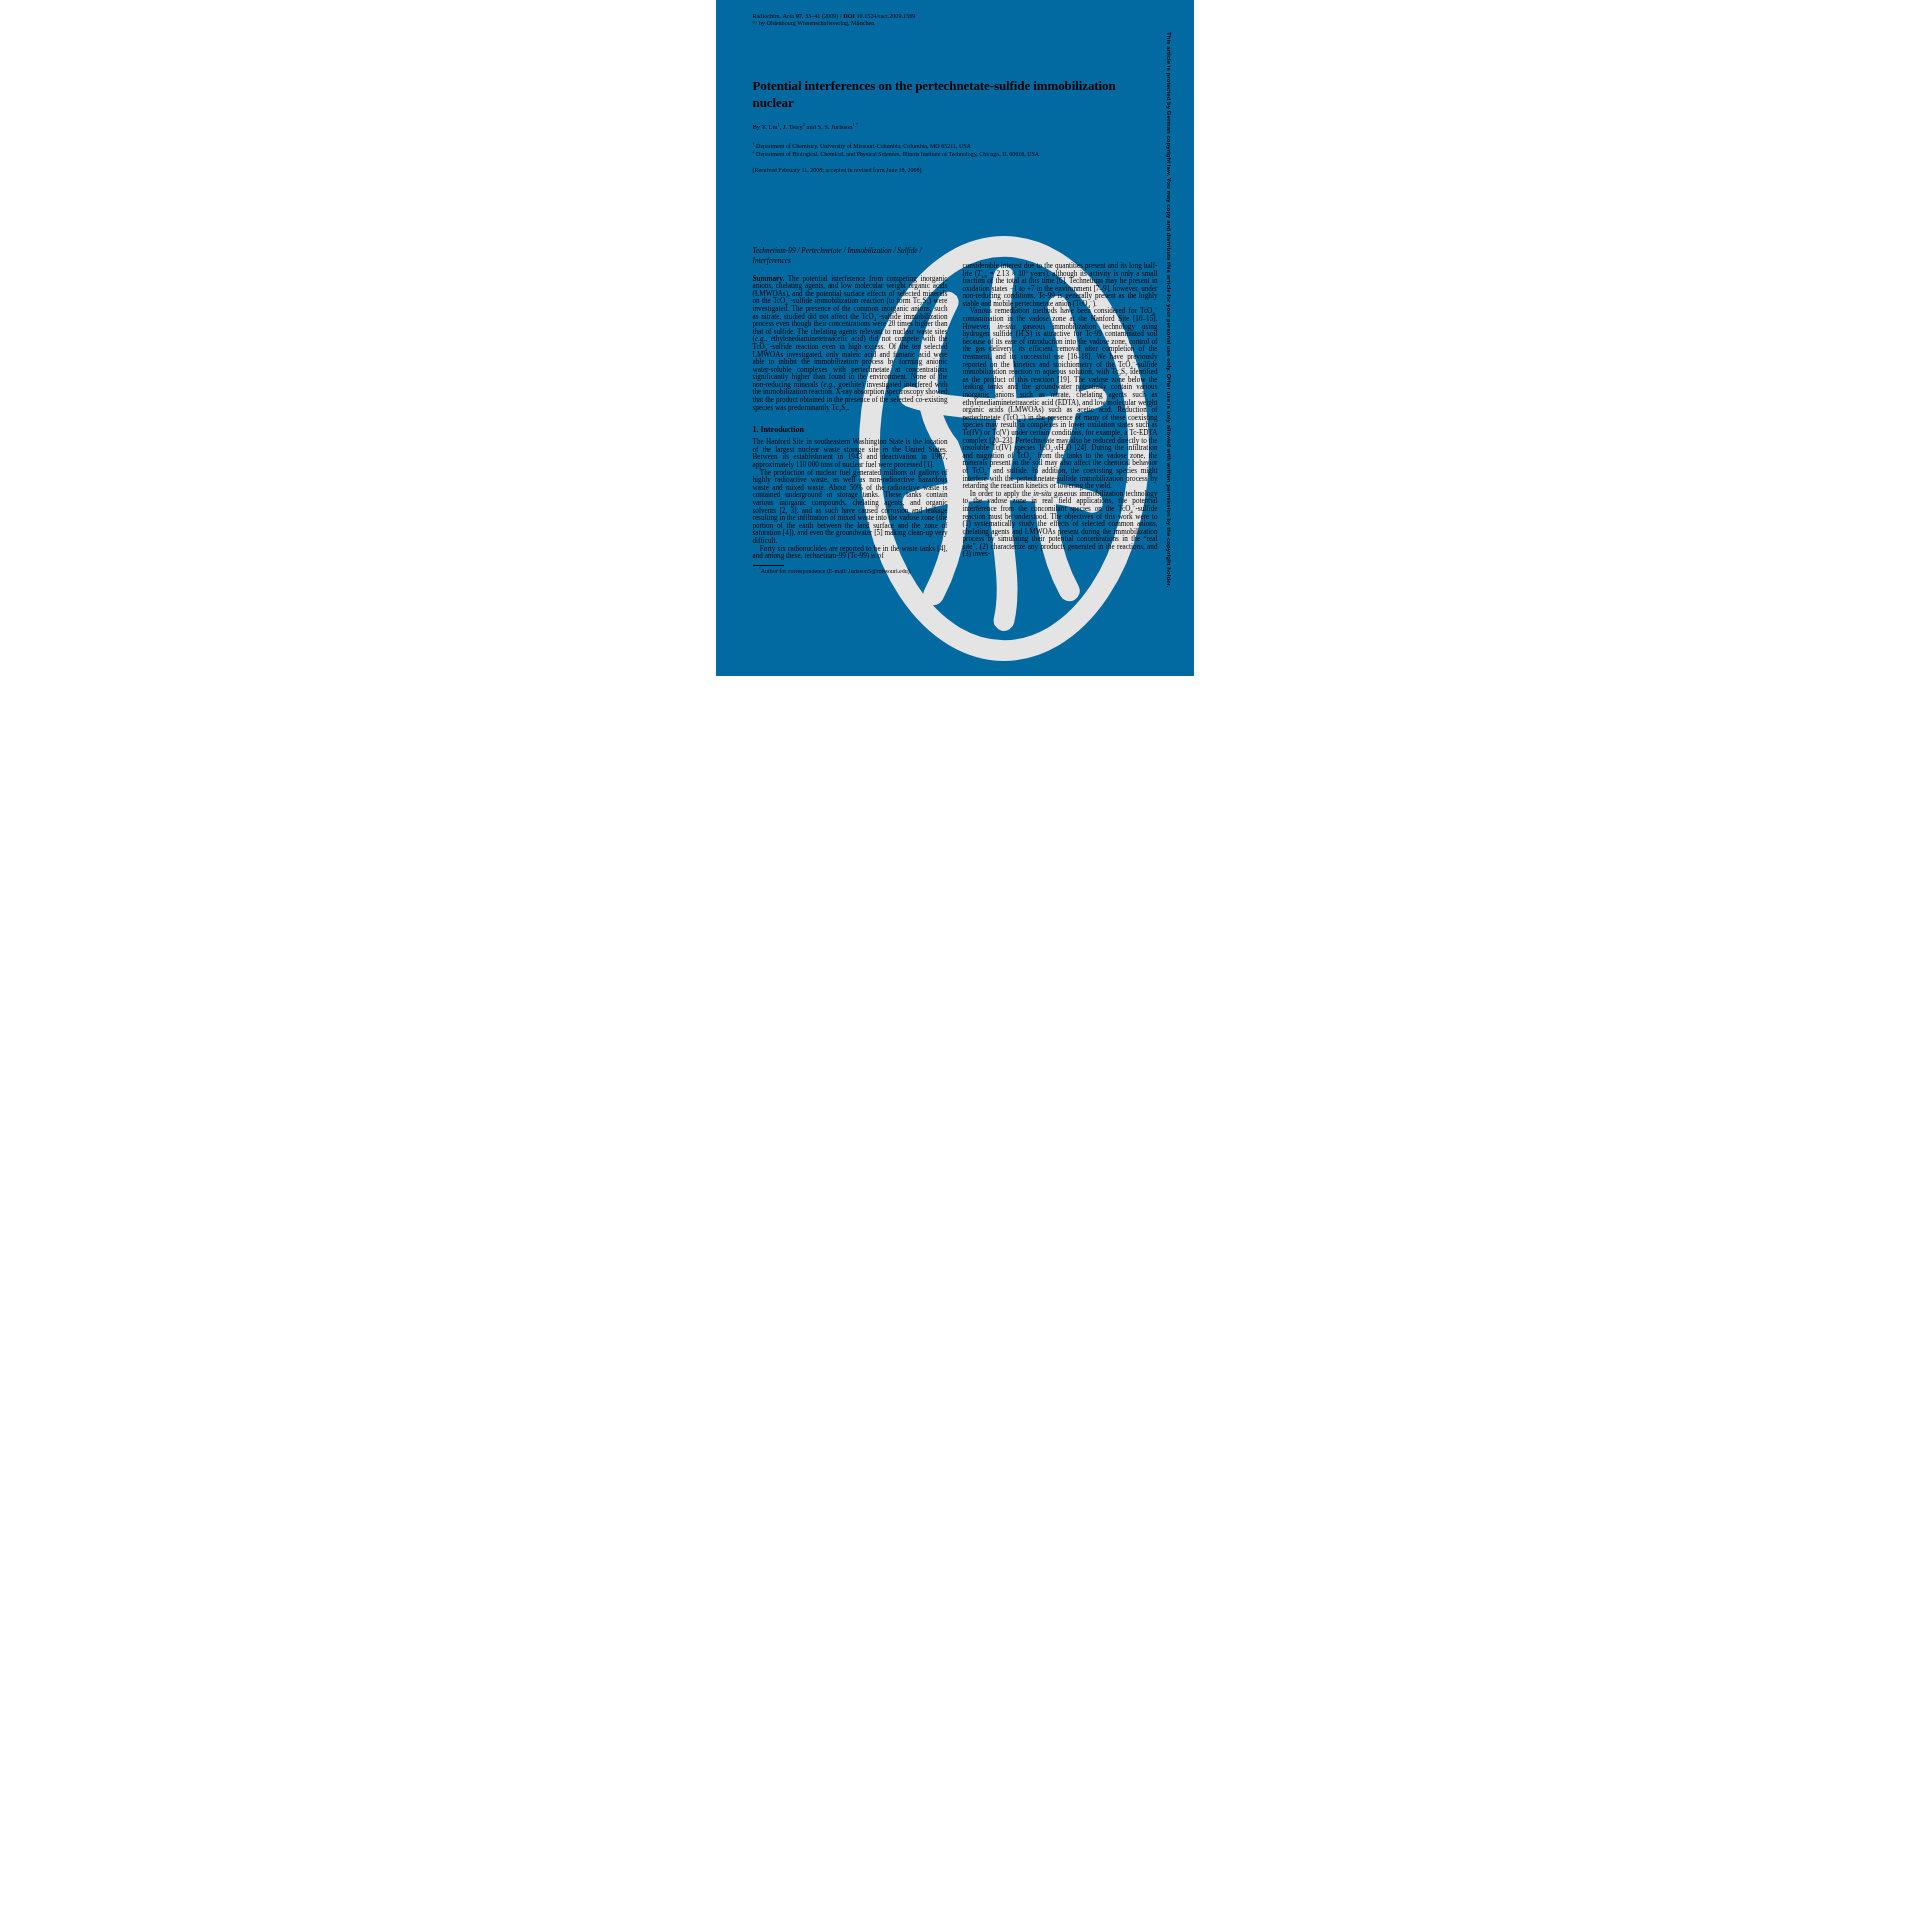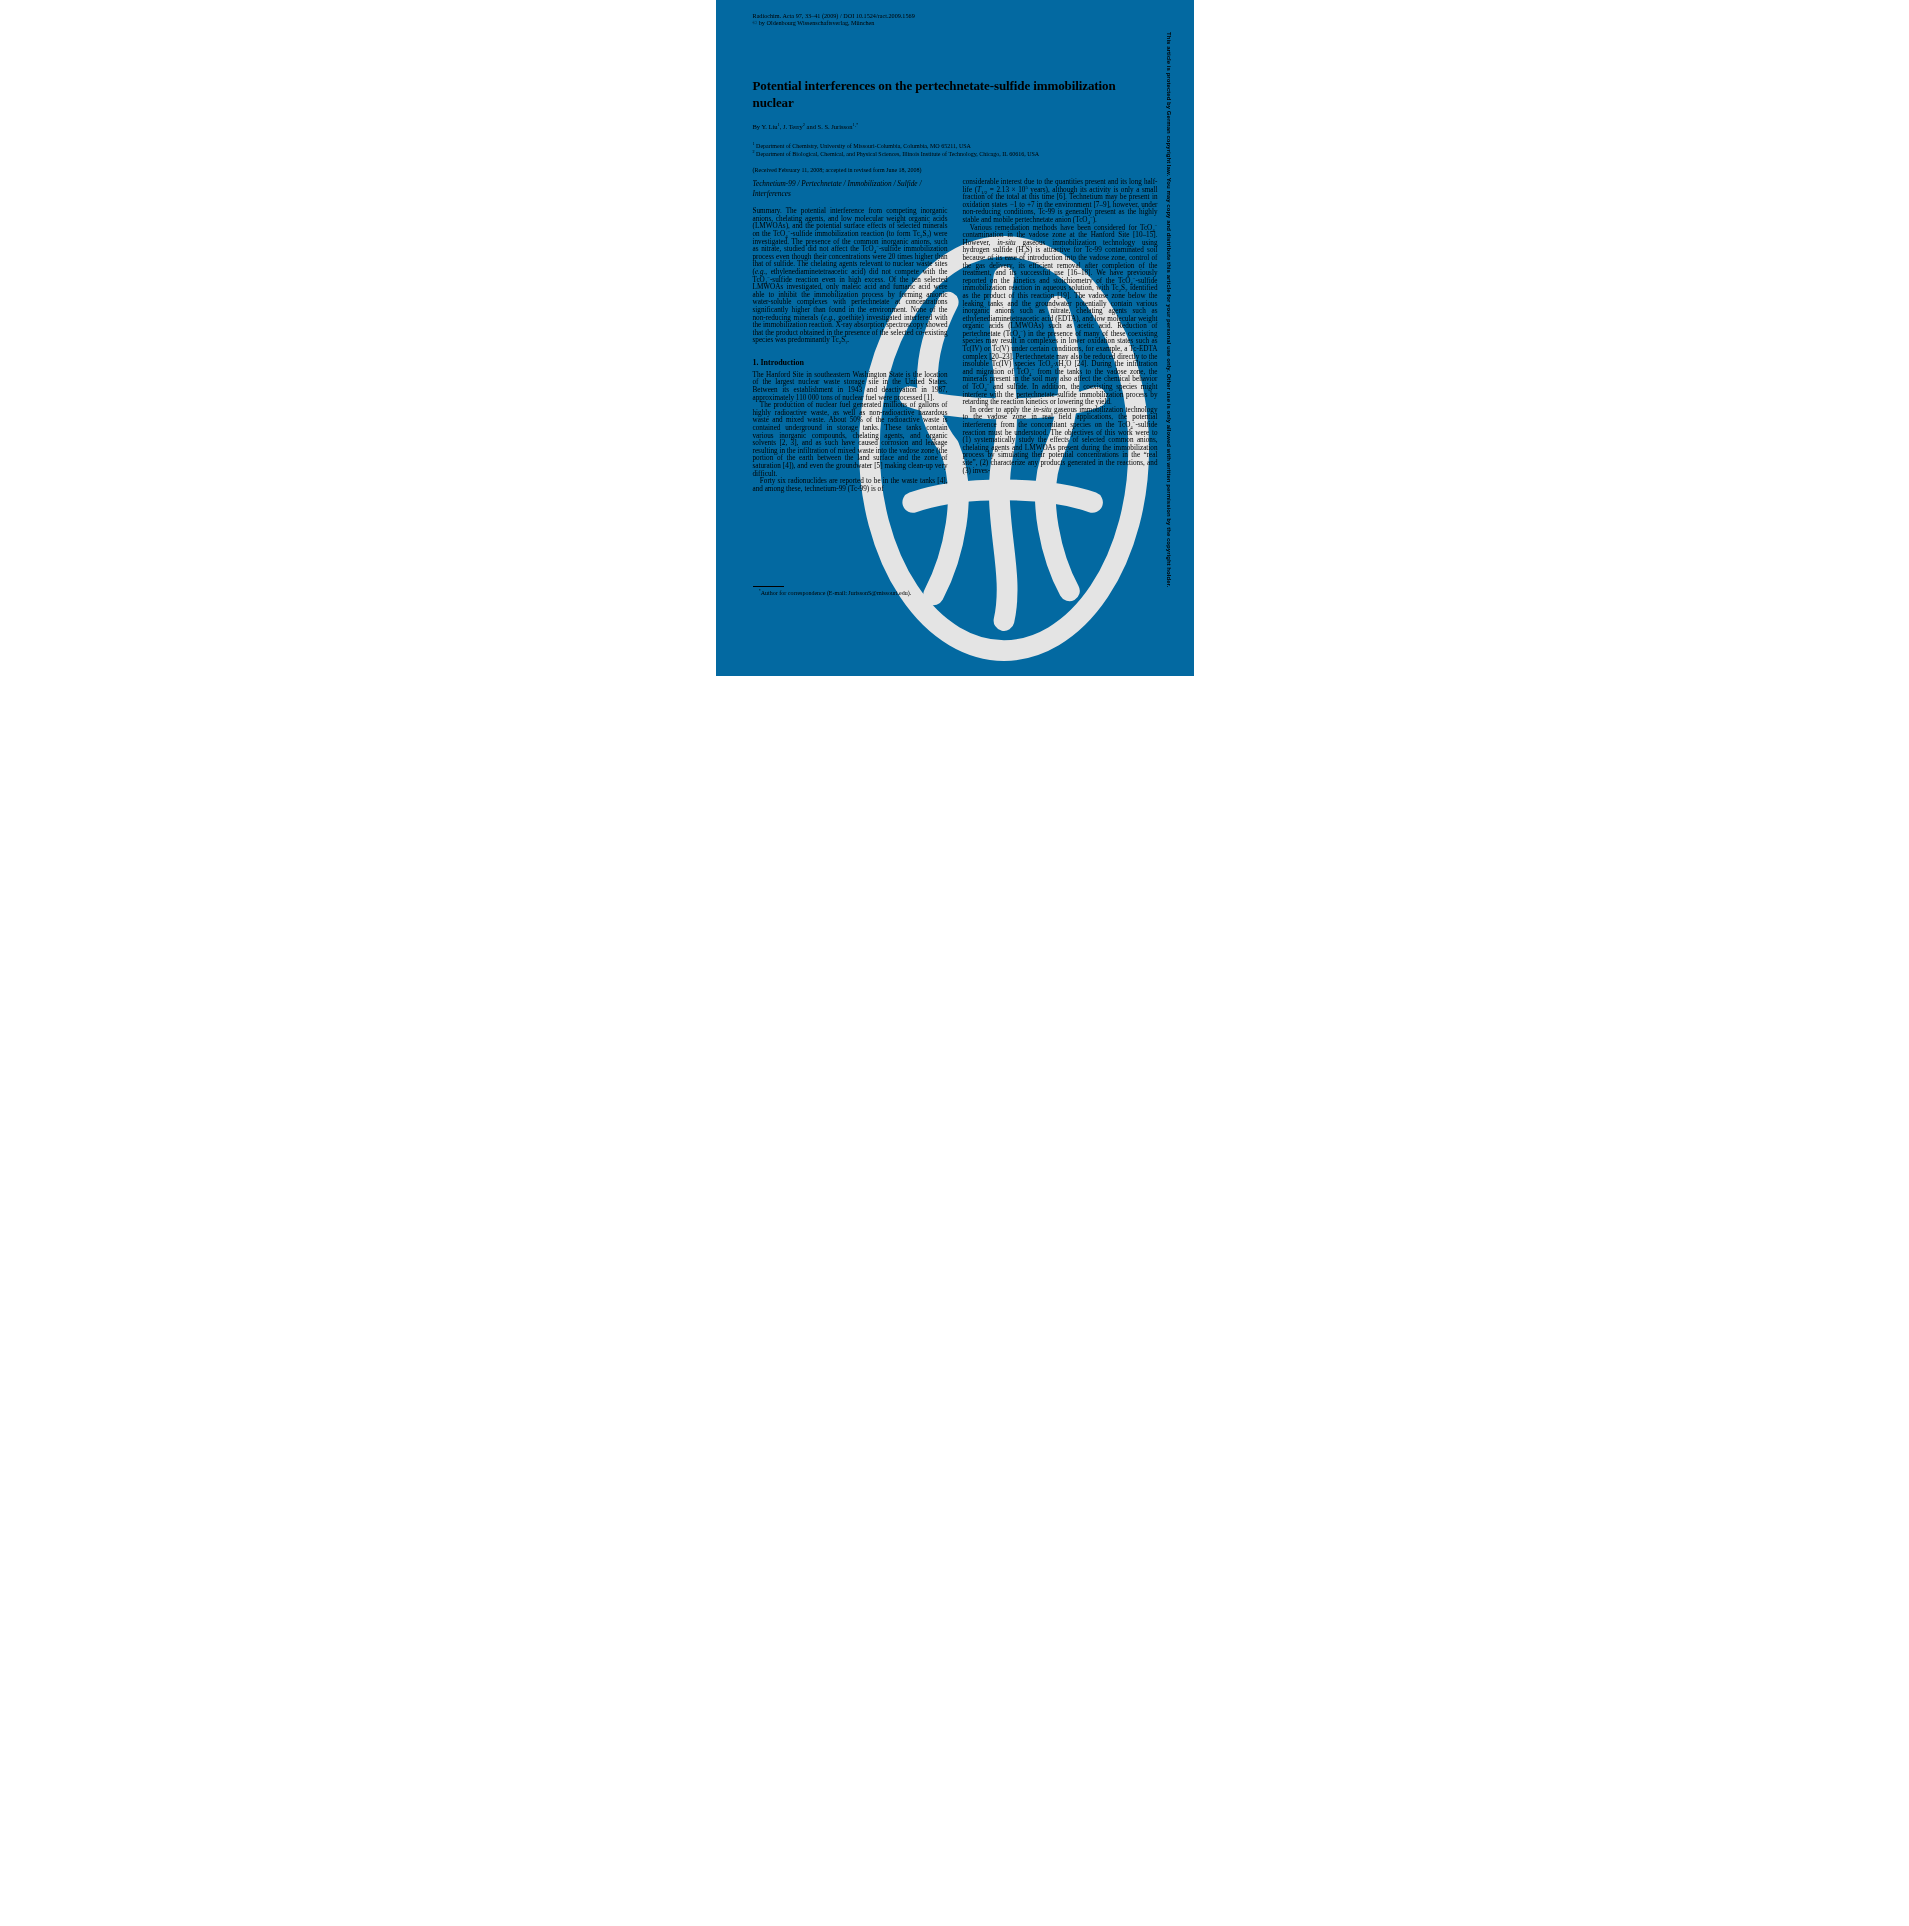--- a/index.html
+++ b/index.html
@@ -8,37 +8,37 @@
     overflow:hidden;color:#000;font-family:"Liberation Serif",serif;
   }
   .watermark{position:absolute;left:136px;top:231px;z-index:0;pointer-events:none;}
   .layer{position:absolute;z-index:1;}
   .journal-header{left:37px;top:11.6px;font-size:6.2px;line-height:7.2px;}
   .title{left:37px;top:68px;font-size:13px;line-height:17px;font-weight:700;letter-spacing:-0.1px;width:408px;}
   .title .tline{display:block;}
   .byline{left:37px;top:123px;font-size:6.5px;}
   .affils{left:37px;top:142px;font-size:6px;line-height:8px;}
   .received{left:37px;top:167px;font-size:6px;}
-  .columns{left:37px;top:179px;width:406px;height:418px;display:flex;gap:15px;}
+  .columns{left:37px;top:202px;width:406px;height:418px;display:flex;gap:15px;align-items:center;}
   .col{width:195px;font-size:7.2px;line-height:7.6px;text-align:justify;}
   .col-left{display:flex;flex-direction:column;}
   .keywords{font-style:italic;font-size:7.3px;line-height:10px;margin:0 0 9.2px 0;text-align:left;}
   p.para{margin:0;}
   p.indent{text-indent:7.3px;}
   .sec-heading{font-size:8px;font-weight:700;margin:14px 0 5.4px 0;text-align:left;}
   .footnote-block{margin-top:auto;padding-top:3.9px;}
   .footnote-rule{width:31px;border:0;border-top:0.6px solid #000;margin:0 0 2.7px 0;}
   .footnote{font-size:6px;line-height:7.3px;margin:0;padding-left:6.2px;text-align:left;}
   .sidebar{
     left:450px;top:32px;height:623px;writing-mode:vertical-rl;
     font-family:"Liberation Sans",sans-serif;font-weight:700;font-size:6px;
     letter-spacing:0.04px;white-space:nowrap;
   }
   .r-i{font-style:italic;}
-  .r-b{font-weight:400;}
+  .r-b{font-weight:700;}
   .r-sub{font-size:68%;vertical-align:sub;line-height:0;}
   .r-sup{font-size:68%;vertical-align:super;line-height:0;}
 </style>
 </head>
 <body>
 
 <div class="page">
 
   <svg class="watermark" width="304" height="435" viewBox="0 0 790 1130" aria-hidden="true">
     <g fill="none" stroke="#e4e4e4" stroke-width="54" stroke-linecap="round">

